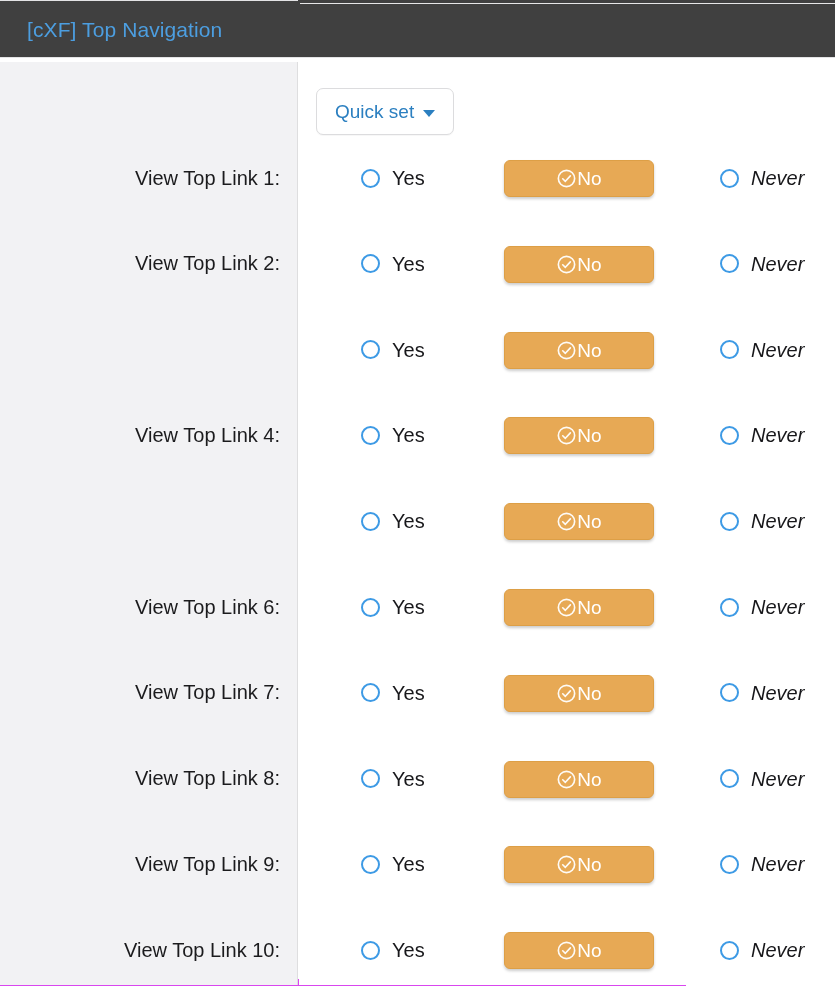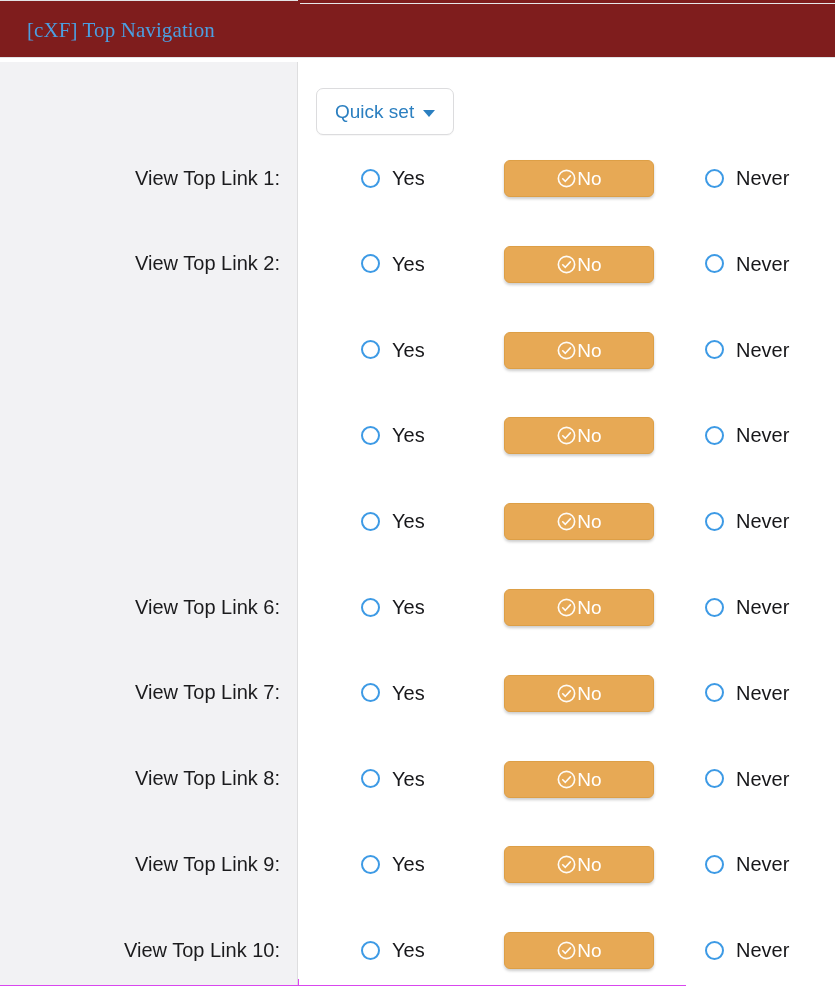--- a/index.html
+++ b/index.html
@@ -23,24 +23,23 @@
     box-sizing: border-box;
   }
 
   
   .header-band {
     position: absolute;
     left: 0;
     top: 0;
     width: 835px;
     height: 58px;
-    background: #7f1d1d;
+    background: #404040;
     box-sizing: border-box;
     border-bottom: 1px solid #e3e3e5;
-    font-family: Liberation Serif, serif;
   }
   .header-band:before {
     content: "";
     position: absolute;
     left: 0;
     top: 0;
     width: 298px;
     height: 1px;
     background: #e3e3e5;
   }
@@ -160,21 +159,21 @@
   .choice {
     position: absolute;
     top: 0;
     height: 86px;
     display: flex;
     align-items: center;
     gap: 12px;
     cursor: pointer;
   }
   .choice-yes { left: 45px; }
-  .choice-never { left: 389px; }
+  .choice-never { left: 404px; font-style: italic; }
 
   .radio-circle {
     width: 19px;
     height: 19px;
     border-radius: 50%;
     border: 2.2px solid #3d9ae5;
     background: #ffffff;
     box-sizing: border-box;
     flex: 0 0 auto;
   }
@@ -291,20 +290,21 @@
               </svg>
               <span class="selected-text">No</span>
             </div>
             <div class="choice choice-never">
               <span class="radio-circle"></span>
               <span class="choice-text">Never</span>
             </div>
           </div>
         </div>
         <div class="row" style="top: 330.4px;">
+          <div class="row-label">View Top Link 4:</div>
           <div class="row-choices">
             <div class="choice choice-yes">
               <span class="radio-circle"></span>
               <span class="choice-text">Yes</span>
             </div>
             <div class="choice-selected">
               <svg class="check-circle-icon" viewBox="0 0 24 24" fill="none">
                 <circle cx="12" cy="12" r="9.3" stroke="#ffffff" stroke-width="1.9" fill="none" opacity="0.95"></circle>
                 <path d="M7.7 12.3 L10.7 15.2 L16.4 9.0" stroke="#ffffff" stroke-width="1.9" stroke-linecap="round" stroke-linejoin="round" fill="none" opacity="0.95"></path>
               </svg>

